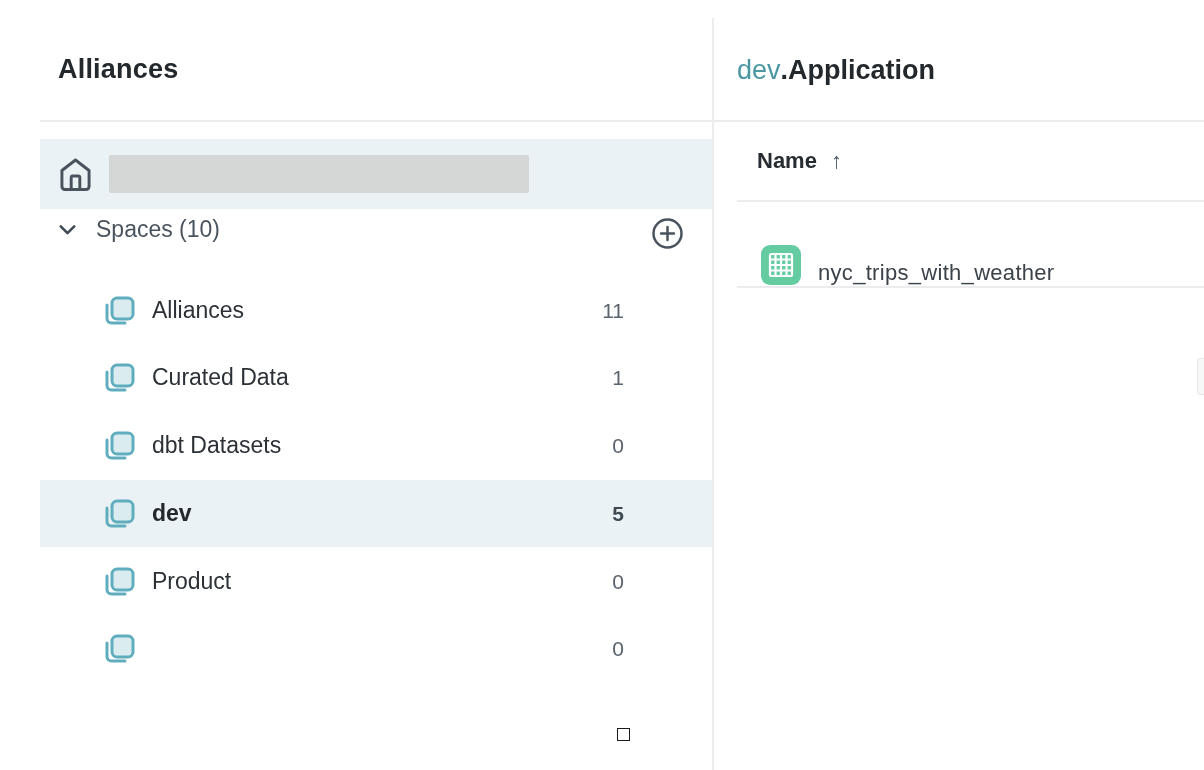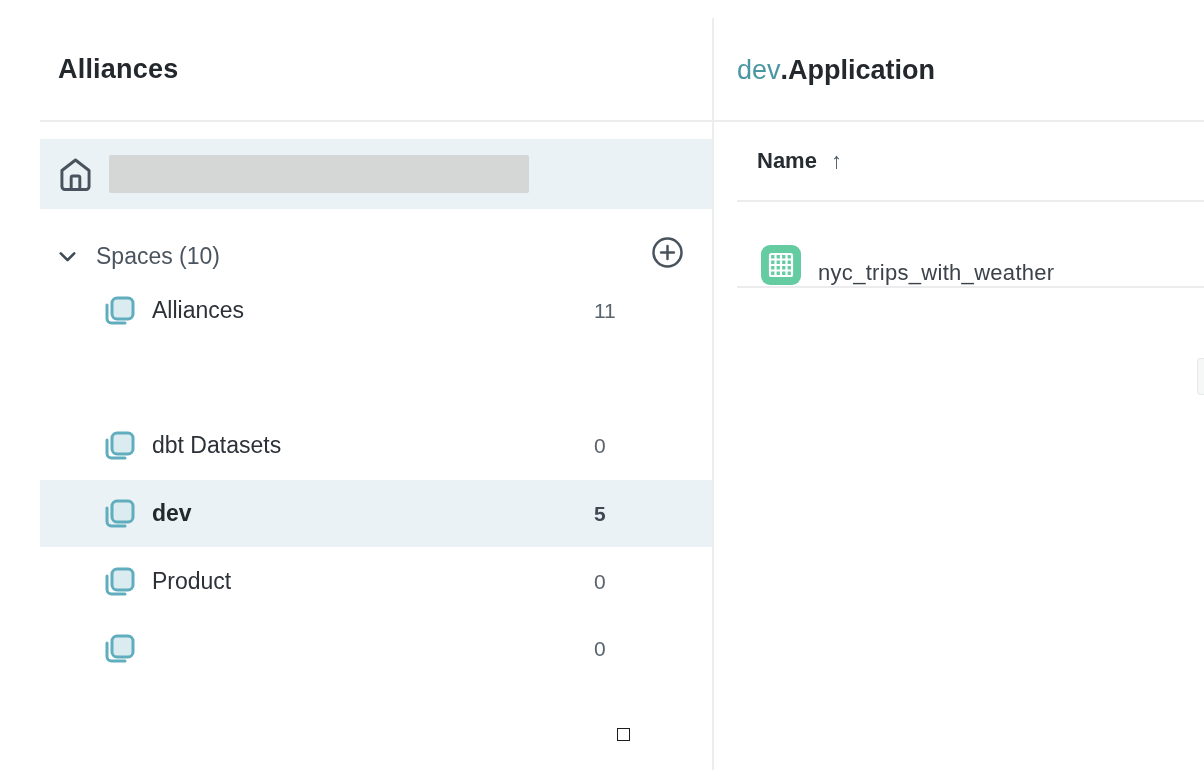--- a/index.html
+++ b/index.html
@@ -14,33 +14,33 @@
   .hdivider { position:absolute; height:2px; background:#ececee; }
   .sidebar .hdivider { left:40px; width:673px; top:120px; }
 
   .home-row { position:absolute; left:40px; top:139px; width:673px; height:70px;
               background:#eaf2f5; display:flex; align-items:center; cursor:pointer; }
   .home-row .icon-box { margin-left:17px; display:flex; }
   .redacted-bar { margin-left:15px; width:420px; height:38px; background:#d5d6d6;
                   border-radius:2px; }
 
   .section-row { position:absolute; left:40px; top:216px; width:673px; height:54px;
-                 display:flex; align-items:flex-end; }
+                 display:flex; align-items:flex-start; }
   .section-row .chev { margin-left:14px; display:flex; cursor:pointer; }
   .section-label { margin-left:15px; font-size:23px; color:#4a545e; }
   .plus-btn { margin-left:auto; margin-right:28px; display:flex; cursor:pointer; }
 
   .space-item { position:absolute; left:40px; width:673px; height:67px;
                 display:flex; align-items:center; cursor:pointer; }
   .space-item.selected { background:#eaf2f5; }
   .space-item .icon-box { margin-left:60px; display:flex; }
   .space-label { margin-left:14px; font-size:23px; color:#2b3137; }
   .space-item.selected .space-label { font-weight:bold; color:#23282d; }
   .space-count { margin-left:auto; margin-right:89px; font-size:21px; color:#5a646e;
-                 min-width:30px; }
+                 min-width:30px; text-align:right; }
   .space-item.selected .space-count { font-weight:bold; color:#3f4952; }
 
   .tiny-square { position:absolute; left:617px; top:728px; width:13px; height:13px;
                  border:1.5px solid #1a1d20; background:#fff; }
 
   
   .vdivider { position:absolute; left:712px; top:18px; width:2px; height:752px;
               background:#ebedee; }
   .main { position:absolute; left:713px; top:0; width:491px; height:770px; }
   .breadcrumb { position:absolute; left:24px; top:55px; font-size:27px; color:#23282d; }
@@ -102,20 +102,30 @@
       <span class="icon-box">
         <svg viewBox="0 0 38 38" width="38" height="38">
           <path d="M7 13 V26.5 A4.5 4.5 0 0 0 11.5 31 H25" fill="none" stroke="#60adbe" stroke-width="3" stroke-linecap="round"></path>
           <rect x="12" y="6" width="21" height="21" rx="5" fill="#dbecf1" stroke="#60adbe" stroke-width="3"></rect>
         </svg>
       </span>
       <span class="space-label">Alliances</span>
       <span class="space-count">11</span>
     </div>
 
+    <div class="space-item" style="top:344px">
+      <span class="icon-box">
+        <svg viewBox="0 0 38 38" width="38" height="38">
+          <path d="M7 13 V26.5 A4.5 4.5 0 0 0 11.5 31 H25" fill="none" stroke="#60adbe" stroke-width="3" stroke-linecap="round"></path>
+          <rect x="12" y="6" width="21" height="21" rx="5" fill="#dbecf1" stroke="#60adbe" stroke-width="3"></rect>
+        </svg>
+      </span>
+      <span class="space-label">Curated Data</span>
+      <span class="space-count">1</span>
+    </div>
 
     <div class="space-item" style="top:412px">
       <span class="icon-box">
         <svg viewBox="0 0 38 38" width="38" height="38">
           <path d="M7 13 V26.5 A4.5 4.5 0 0 0 11.5 31 H25" fill="none" stroke="#60adbe" stroke-width="3" stroke-linecap="round"></path>
           <rect x="12" y="6" width="21" height="21" rx="5" fill="#dbecf1" stroke="#60adbe" stroke-width="3"></rect>
         </svg>
       </span>
       <span class="space-label">dbt Datasets</span>
       <span class="space-count">0</span>

